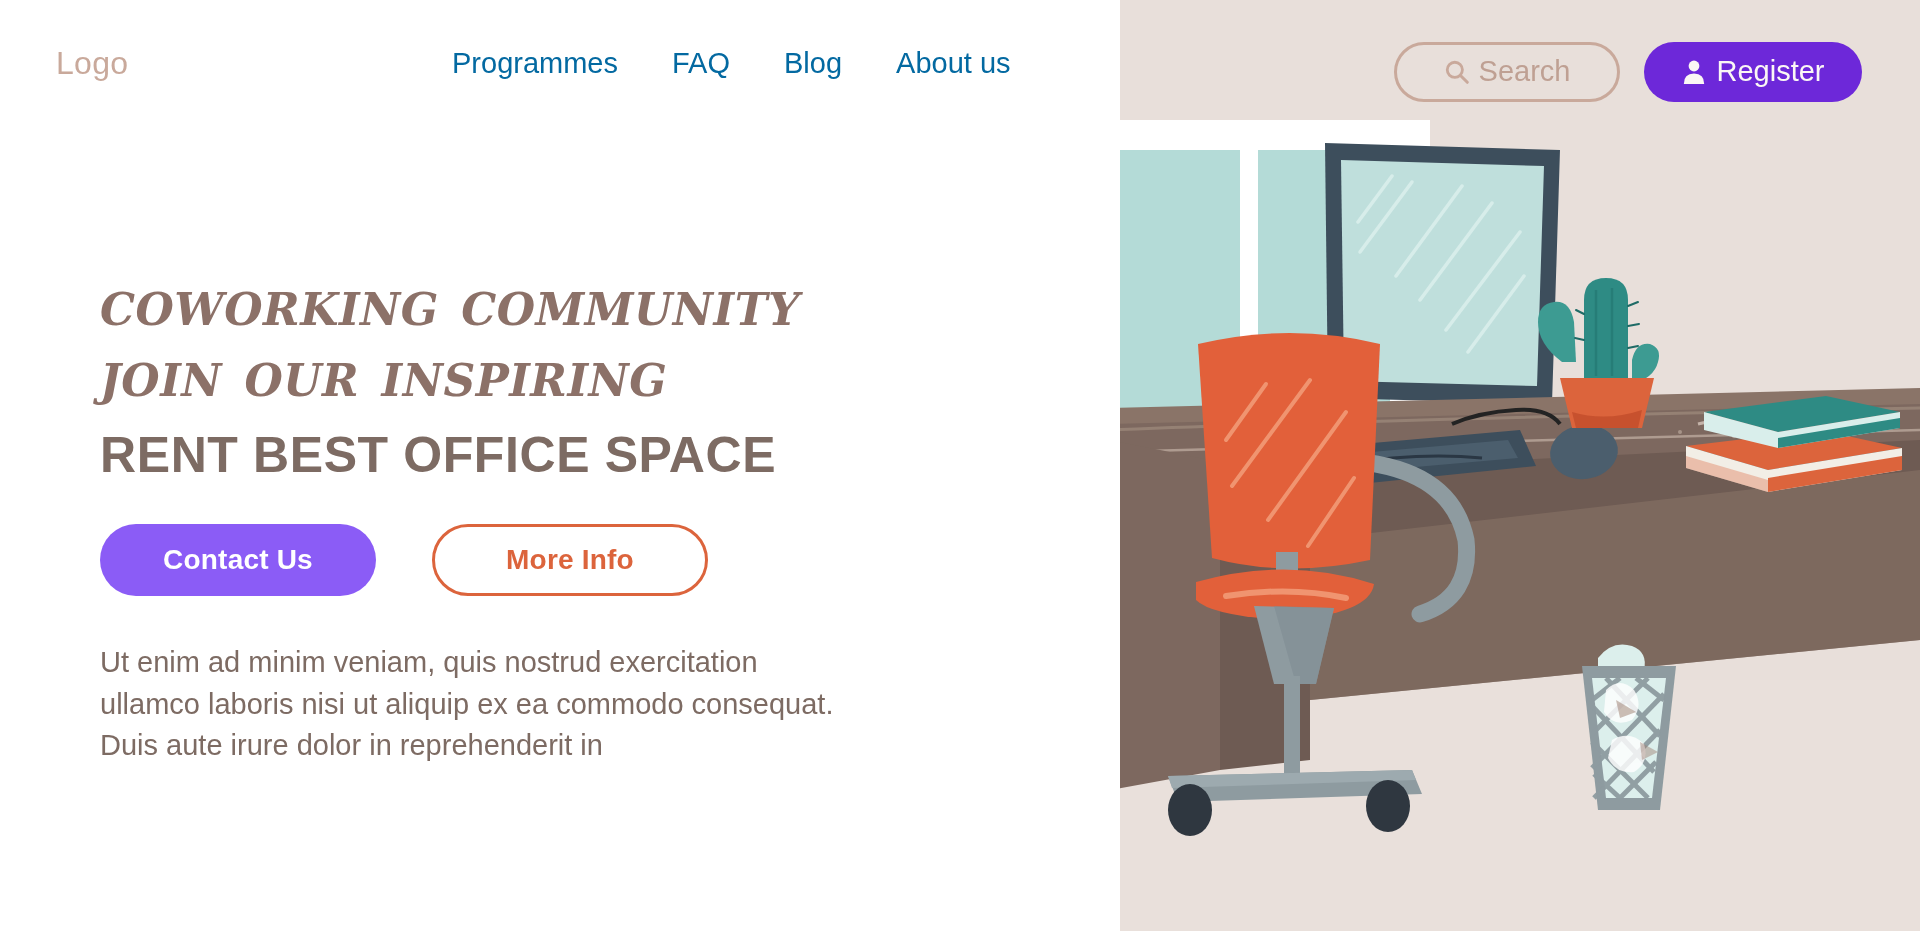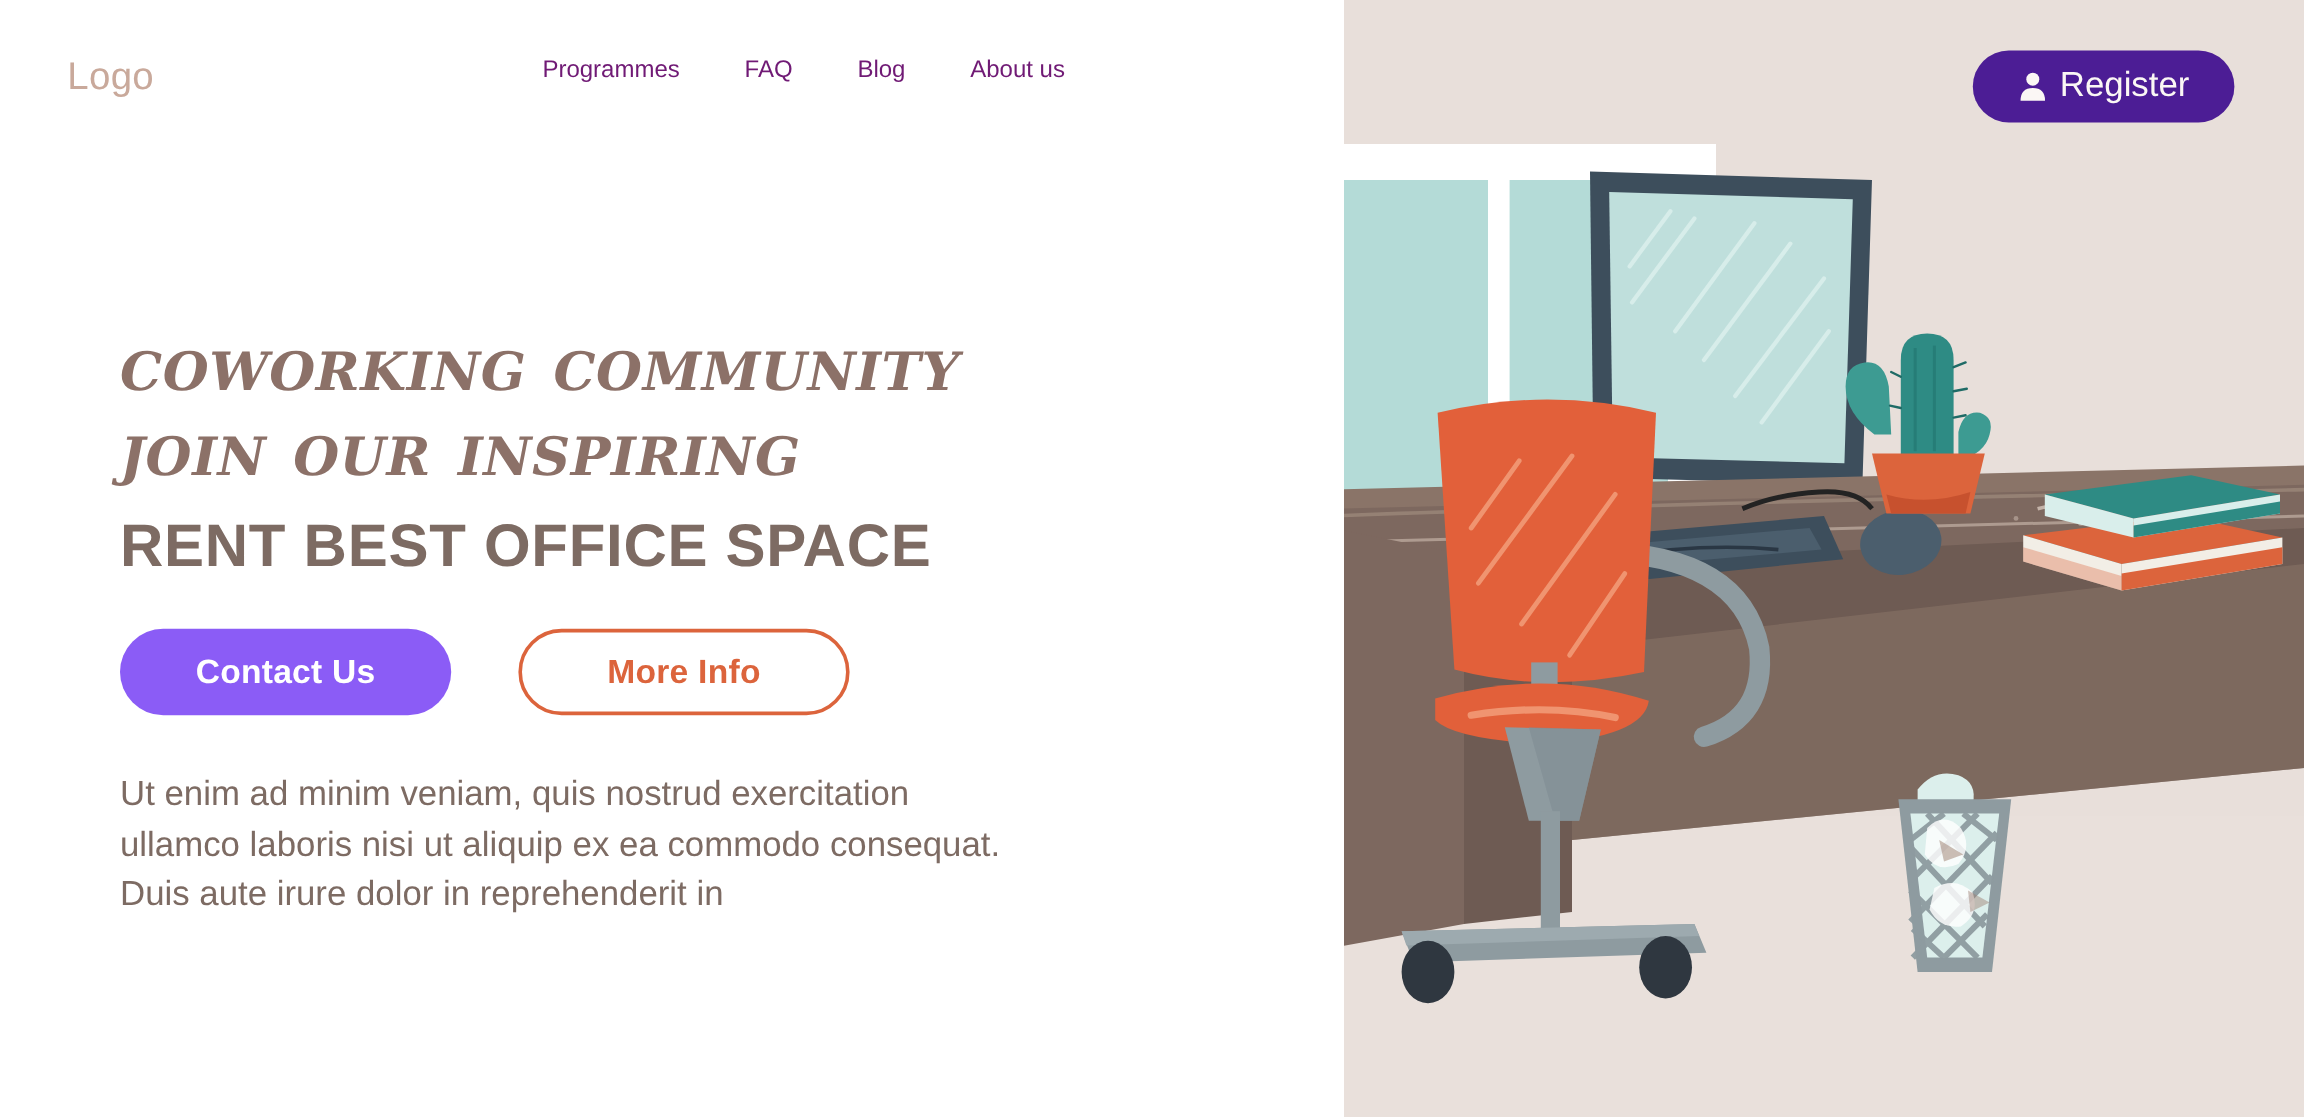--- a/index.html
+++ b/index.html
@@ -54,22 +54,22 @@
 
   .nav-links {
     position: absolute;
     left: 452px;
     top: 47px;
     display: flex;
     align-items: center;
     gap: 0;
   }
   .nav-link {
-    font-size: 20px;
-    color: #701a75;
+    font-size: 29px;
+    color: #0369a1;
     margin-right: 54px;
     white-space: nowrap;
     cursor: pointer;
   }
   .nav-link:last-child { margin-right: 0; }
 
   .search-pill {
     position: absolute;
     right: 300px;
     top: 42px;
@@ -92,21 +92,21 @@
     position: relative;
     top: -1px;
   }
 
   .register-btn {
     position: absolute;
     right: 58px;
     top: 42px;
     width: 218px;
     height: 60px;
-    background: #4c1d95;
+    background: #6d28d9;
     border-radius: 32px;
     display: flex;
     align-items: center;
     justify-content: center;
     gap: 11px;
     cursor: pointer;
     border: none;
   }
   .register-btn .person { width: 24px; height: 26px; flex: none; }
   .register-text {
@@ -371,20 +371,27 @@
 
     <div class="nav-logo">Logo</div>
 
     <div class="nav-links">
       <a class="nav-link">Programmes</a>
       <a class="nav-link">FAQ</a>
       <a class="nav-link">Blog</a>
       <a class="nav-link">About us</a>
     </div>
 
+    <div class="search-pill">
+      <svg class="mag" viewBox="0 0 24 24">
+        <circle cx="10" cy="10" r="7" fill="none" stroke="#C9A99B" stroke-width="2.6"></circle>
+        <line x1="15.2" y1="15.2" x2="21.5" y2="21.5" stroke="#C9A99B" stroke-width="2.8" stroke-linecap="round"></line>
+      </svg>
+      <span class="search-text">Search</span>
+    </div>
 
     <button class="register-btn">
       <svg class="person" viewBox="0 0 24 26">
         <circle cx="12" cy="7" r="5.4" fill="#FBF7F5"></circle>
         <path d="M1.8 25 Q1.8 14.4 12 14.4 Q22.2 14.4 22.2 25 Z" fill="#FBF7F5"></path>
       </svg>
       <span class="register-text">Register</span>
     </button>
 
   </nav>

